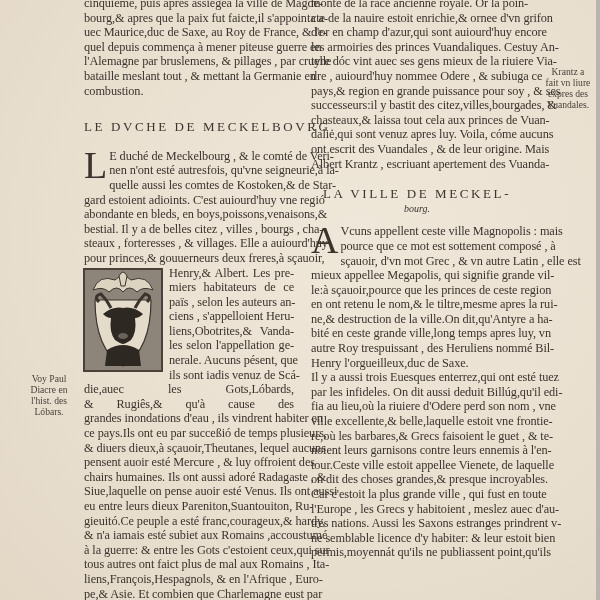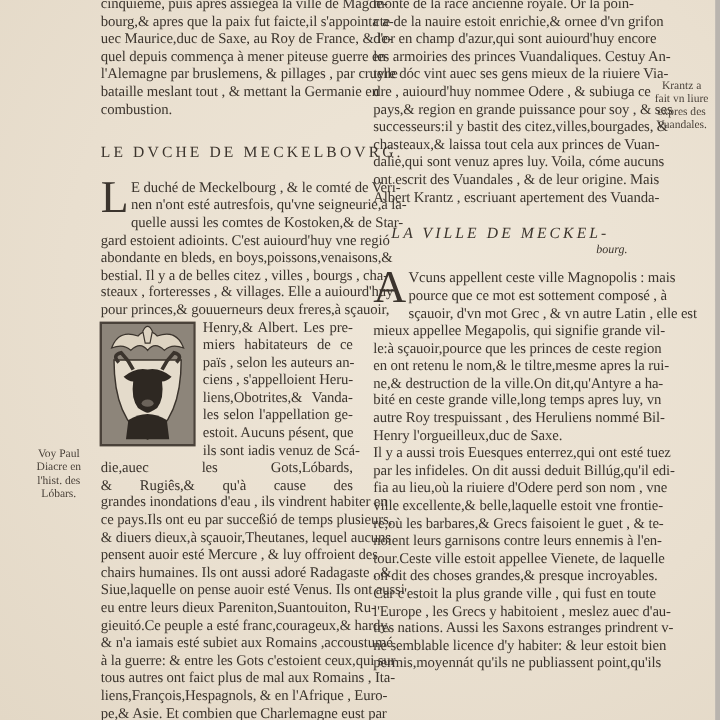--- a/index.html
+++ b/index.html
@@ -30,21 +30,21 @@
     text-align: justify; text-align-last: justify;
     letter-spacing: -0.1px;
   }
   .line.last { text-align-last: left; }
   .heading {
     display: block; text-align: center;
     font-size: 13px; letter-spacing: 2.6px;
     margin-top: 14px; white-space: nowrap;
   }
   .subhead {
-    display: block; text-align: right; font-style: italic;
+    display: block; text-align: center; font-style: italic;
     font-size: 10px; margin-bottom: 8px;
   }
   .dropcap-wrap { position: relative; }
   .dropcap {
     float: left; font-size: 38px; line-height: 30px;
     margin: 1px 2px 0 0; color: #3b342d;
   }
   .woodcut {
     float: left; width: 80px; height: 104px; margin: 2px 6px 2px -1px;
     background: #e6dccb; border: 2px solid #4a423a; box-sizing: border-box;
@@ -99,21 +99,21 @@
           <ellipse cx="38" cy="66" rx="5" ry="3" fill="#6b635a"></ellipse>
         </svg>
       </div>
 
       <span class="line">Henry,&amp; Albert. Les pre-</span>
       <span class="line">miers habitateurs de ce</span>
       <span class="line">païs , selon les auteurs an-</span>
       <span class="line">ciens , s'appelloient Heru-</span>
       <span class="line">liens,Obotrites,&amp; Vanda-</span>
       <span class="line">les selon l'appellation ge-</span>
-      <span class="line">estoit. Aucuns pésent, que</span>
+      <span class="line">nerale. Aucuns pésent, que</span>
       <span class="line">ils sont iadis venuz de Scá-</span>
       <span class="line">die,auec les Gots,Lóbards,</span>
       <span class="line">&amp; Rugiês,&amp; qu'à cause des</span>
       <div style="clear:both"></div>
 
       <span class="line">grandes inondations d'eau , ils vindrent habiter en</span>
       <span class="line">ce pays.Ils ont eu par succeßió de temps plusieurs,</span>
       <span class="line">&amp; diuers dieux,à sçauoir,Theutanes, lequel aucuns</span>
       <span class="line">pensent auoir esté Mercure , &amp; luy offroient des</span>
       <span class="line">chairs humaines. Ils ont aussi adoré Radagaste , &amp;</span>
@@ -146,21 +146,21 @@
       <span class="line">tyre dóc vint auec ses gens mieux de la riuiere Via-</span>
       <span class="line">dre , auiourd'huy nommee Odere , &amp; subiuga ce</span>
       <span class="line">pays,&amp; region en grande puissance pour soy , &amp; ses</span>
       <span class="line">successeurs:il y bastit des citez,villes,bourgades, &amp;</span>
       <span class="line">chasteaux,&amp; laissa tout cela aux princes de Vuan-</span>
       <span class="line">dalie,qui sont venuz apres luy. Voila, cóme aucuns</span>
       <span class="line">ont escrit des Vuandales , &amp; de leur origine. Mais</span>
       <span class="line">Albert Krantz , escriuant apertement des Vuanda-</span>
     </div>
 
-    <span class="heading" style="margin-top:16px;font-style:italic;">LA VILLE DE MECKEL-</span>
+    <span class="heading" style="margin-top:16px;">LA VILLE DE MECKEL-</span>
     <span class="subhead">bourg.</span>
 
     <div class="dropcap-wrap">
       <span class="dropcap">A</span>
       <span class="line">Vcuns appellent ceste ville Magnopolis : mais</span>
       <span class="line">pource que ce mot est sottement composé , à</span>
       <span class="line">sçauoir, d'vn mot Grec , &amp; vn autre Latin , elle est</span>
       <span class="line">mieux appellee Megapolis, qui signifie grande vil-</span>
       <span class="line">le:à sçauoir,pource que les princes de ceste region</span>
       <span class="line">en ont retenu le nom,&amp; le tiltre,mesme apres la rui-</span>

